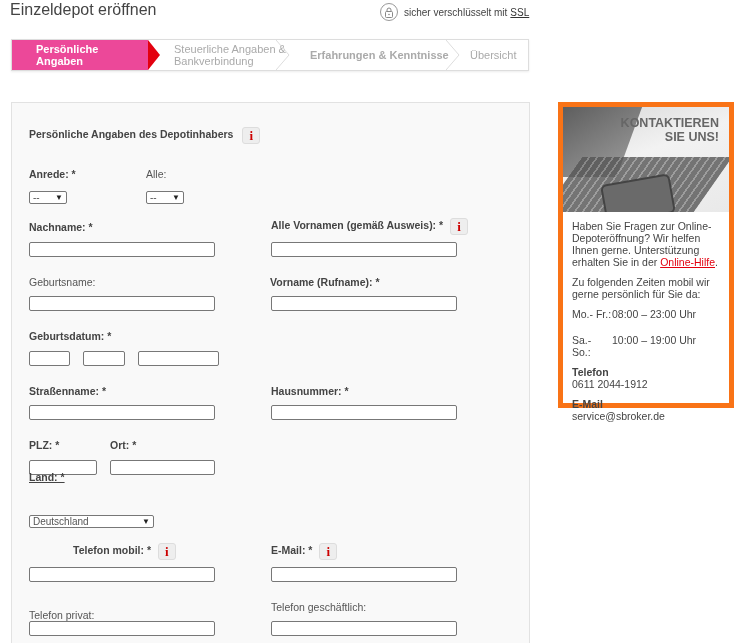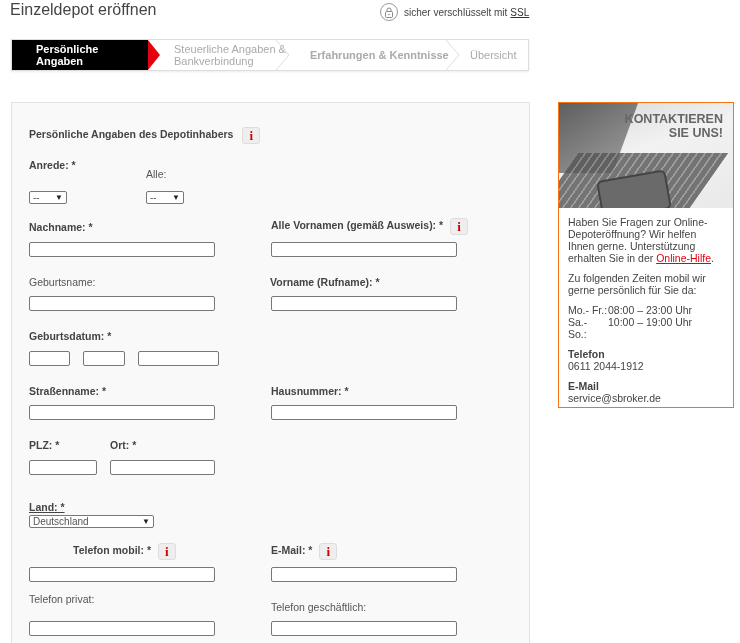--- a/index.html
+++ b/index.html
@@ -28,21 +28,21 @@
   .steps {
     position: absolute; left: 11px; top: 39px; width: 518px; height: 32px;
     border: 1px solid #ddd; background: #fff; display: flex;
     box-shadow: 0 1px 2px rgba(0,0,0,0.08);
   }
   .step {
     position: relative; height: 30px; display: flex; align-items: center;
     font-size: 11px; color: #aaa; line-height: 12px;
   }
   .step.active {
-    background: #000000; color: #fff; font-weight: bold; font-size: 11px;
+    background: #ec4899; color: #fff; font-weight: bold; font-size: 11px;
     padding-left: 24px; width: 136px; justify-content: flex-end;
   }
   .step.active::after {
     content: ""; position: absolute; right: -12px; top: 0;
     border-top: 15px solid transparent; border-bottom: 15px solid transparent;
     border-left: 12px solid #e3000f;
   }
   .step .sep {
     position: absolute; right: -2px; top: 0; width: 14px; height: 30px;
   }
@@ -71,21 +71,21 @@
   }
   .sel {
     position: absolute; height: 13px; border: 1px solid #777; border-radius: 2px;
     background: #fff; display: flex; align-items: center; justify-content: space-between;
     font-size: 10px; color: #555; padding: 0 3px;
   }
   .sel .chev { font-size: 8px; color: #222; }
 
   .sidebar {
     position: absolute; left: 558px; top: 102px; width: 176px; height: 306px;
-    border: 1px solid #f97316; background: #fff;
+    border: 5px solid #f97316; background: #fff;
   }
   .hero {
     height: 105px; position: relative; overflow: hidden;
     background: linear-gradient(160deg, #d6d6d6 0%, #f2f2f2 45%, #e9e9e9 100%);
   }
   .hero .laptop-screen {
     position: absolute; left: -10px; top: -20px; width: 80px; height: 90px;
     background: linear-gradient(140deg, #555, #999); transform: skewX(-20deg);
   }
   .hero .keyboard {
@@ -100,21 +100,21 @@
   }
   .hero .headline {
     position: absolute; right: 10px; top: 9px; text-align: right;
     font-weight: bold; font-size: 12.5px; color: #666; line-height: 14px;
   }
   .side-text {
     padding: 8px 9px 0 9px; font-size: 10.5px; color: #444; line-height: 12px;
   }
   .side-text p { margin: 0 0 8px 0; }
   .side-text a { color: #e3000f; text-decoration: underline; }
-  .hours { display: grid; grid-template-columns: 40px auto; row-gap: 0; margin-bottom: 8px; }
+  .hours { display: grid; grid-template-columns: 40px auto; row-gap: 14px; margin-bottom: 8px; }
   .side-text .h { font-weight: bold; }
 </style>
 </head>
 <body>
 
 <div class="page-title">Einzeldepot eröffnen</div>
 <div class="ssl">
   <span class="lock">
     <svg width="10" height="11" viewBox="0 0 10 11">
         <rect x="1.5" y="4.5" width="7" height="6" rx="1" fill="none" stroke="#888"></rect>
@@ -149,21 +149,21 @@
     <span>Übersicht</span>
   </div>
 </div>
 
 <div class="form-panel">
   <div class="section-title">
     <span>Persönliche Angaben des Depotinhabers</span>
     <span class="info-btn" style="margin-left:6px;">i</span>
   </div>
 
-  <div class="lbl req" style="left:17px;top:56px;text-align:center;">Anrede: *</div>
+  <div class="lbl req" style="left:17px;top:65px;text-align:center;">Anrede: *</div>
   <div class="sel" style="left:17px;top:88px;width:38px;">
     <span>--</span>
       <span class="chev">▼</span>
   </div>
   <div class="lbl" style="left:134px;top:65px;">Alle:</div>
   <div class="sel" style="left:134px;top:88px;width:38px;">
     <span>--</span>
       <span class="chev">▼</span>
   </div>
 
@@ -188,38 +188,38 @@
   <div class="lbl req" style="left:17px;top:282px;">Straßenname: *</div>
   <input class="inp" style="left: 17px; top: 302px; width: 186px;" value="">
   <div class="lbl req" style="left:259px;top:282px;">Hausnummer: *</div>
   <input class="inp" style="left: 259px; top: 302px; width: 186px;" value="">
 
   <div class="lbl req" style="left:17px;top:336px;">PLZ: *</div>
   <input class="inp" style="left: 17px; top: 357px; width: 68px;" value="">
   <div class="lbl req" style="left:98px;top:336px;">Ort: *</div>
   <input class="inp" style="left: 98px; top: 357px; width: 105px;" value="">
 
-  <div class="lbl req" style="left:17px;top:398px;text-decoration:underline;">Land: *</div>
+  <div class="lbl req" style="left:17px;top:368px;text-decoration:underline;">Land: *</div>
   <div class="sel" style="left:17px;top:412px;width:125px;">
     <span>Deutschland</span>
       <span class="chev">▼</span>
   </div>
 
   <div class="lbl req" style="left:17px;top:440px;margin-left:44px;">
     <span>Telefon mobil: *</span>
     <span class="info-btn" style="margin-left:4px;">i</span>
   </div>
   <input class="inp" style="left: 17px; top: 464px; width: 186px;" value="">
   <div class="lbl req" style="left:259px;top:440px;">
     <span>E-Mail: *</span>
     <span class="info-btn" style="margin-left:4px;">i</span>
   </div>
   <input class="inp" style="left: 259px; top: 464px; width: 186px;" value="">
 
-  <div class="lbl" style="left:17px;top:490px;">Telefon privat:</div>
+  <div class="lbl" style="left:17px;top:506px;">Telefon privat:</div>
   <input class="inp" style="left: 17px; top: 518px; width: 186px;" value="">
   <div class="lbl" style="left:259px;top:498px;">Telefon geschäftlich:</div>
   <input class="inp" style="left: 259px; top: 518px; width: 186px;" value="">
 </div>
 
 <div class="sidebar">
   <div class="hero">
     <div class="laptop-screen"></div>
     <div class="keyboard"></div>
     <div class="phone"></div>

